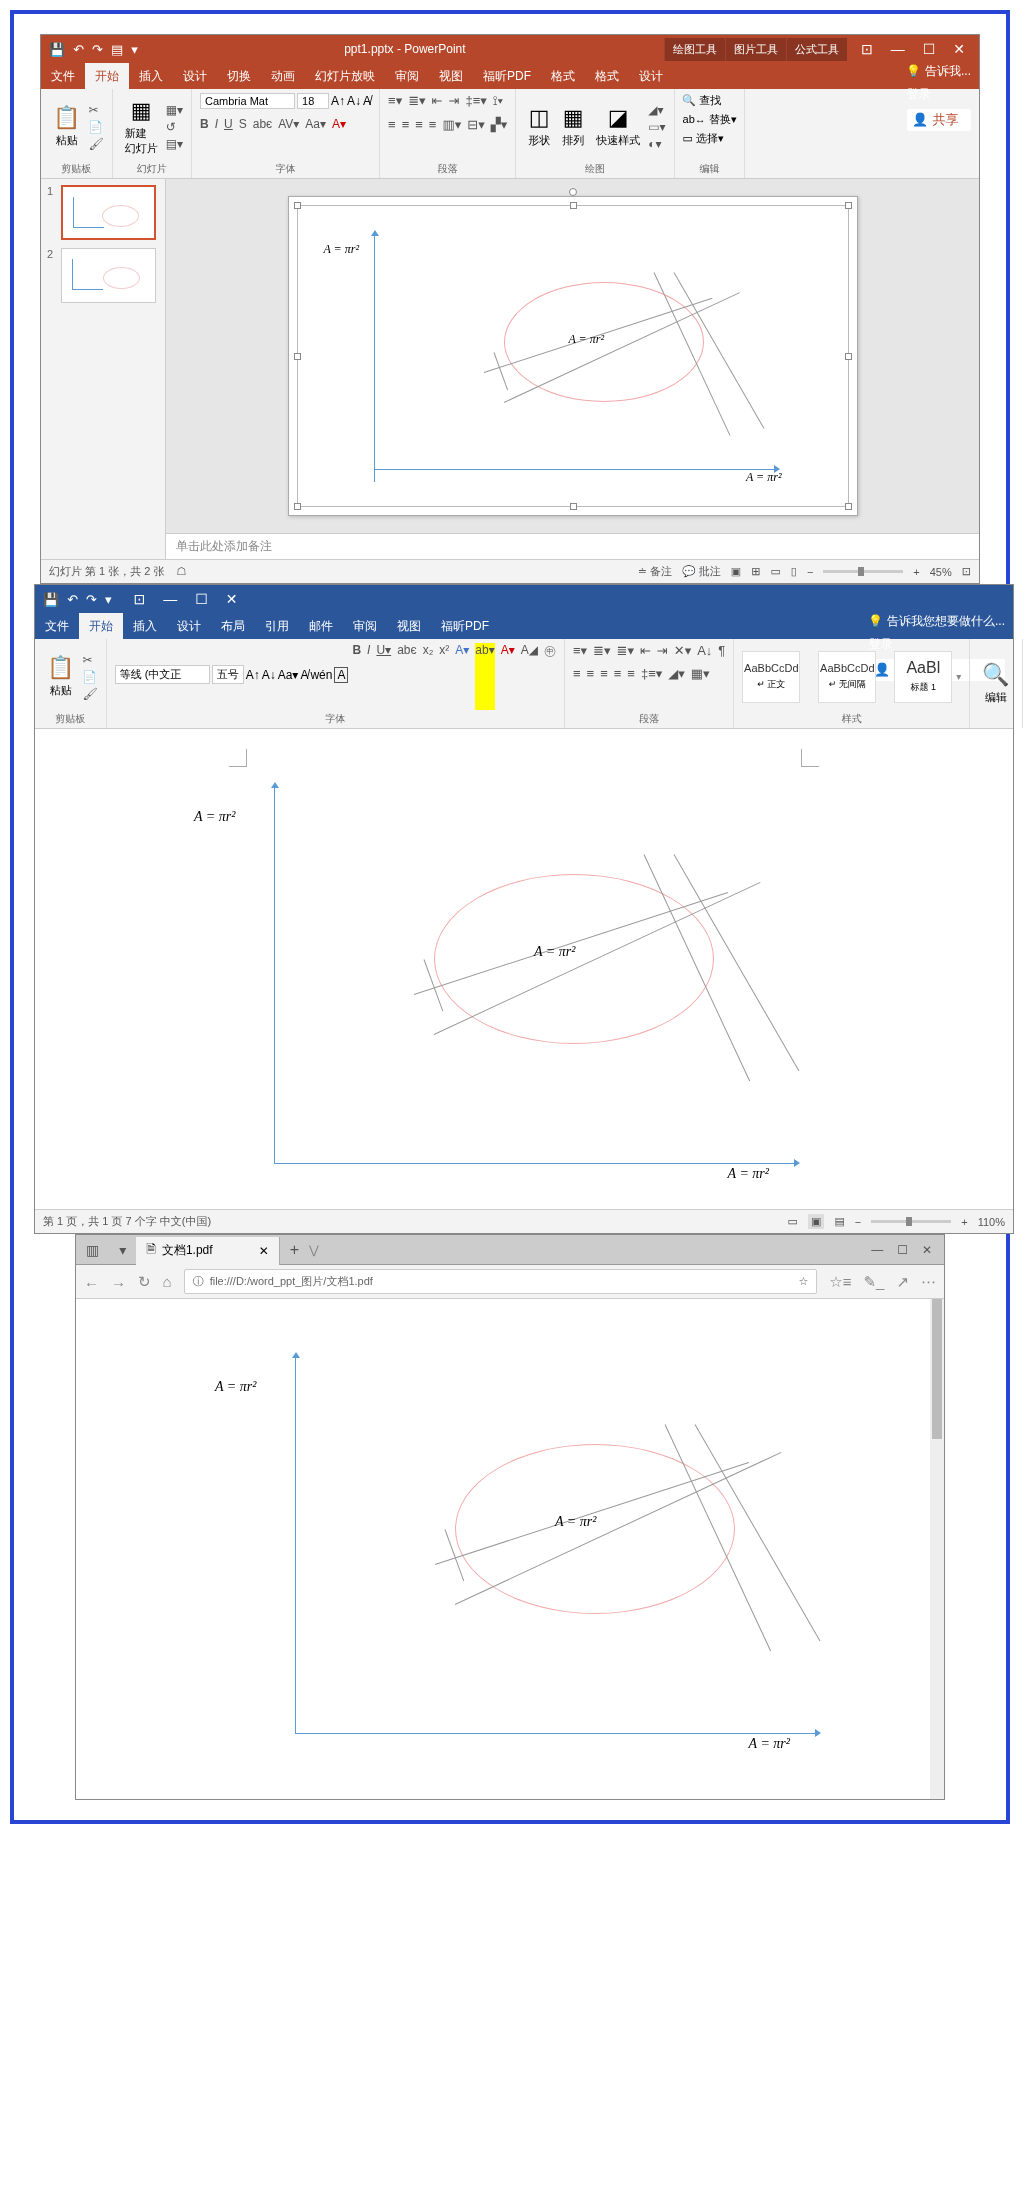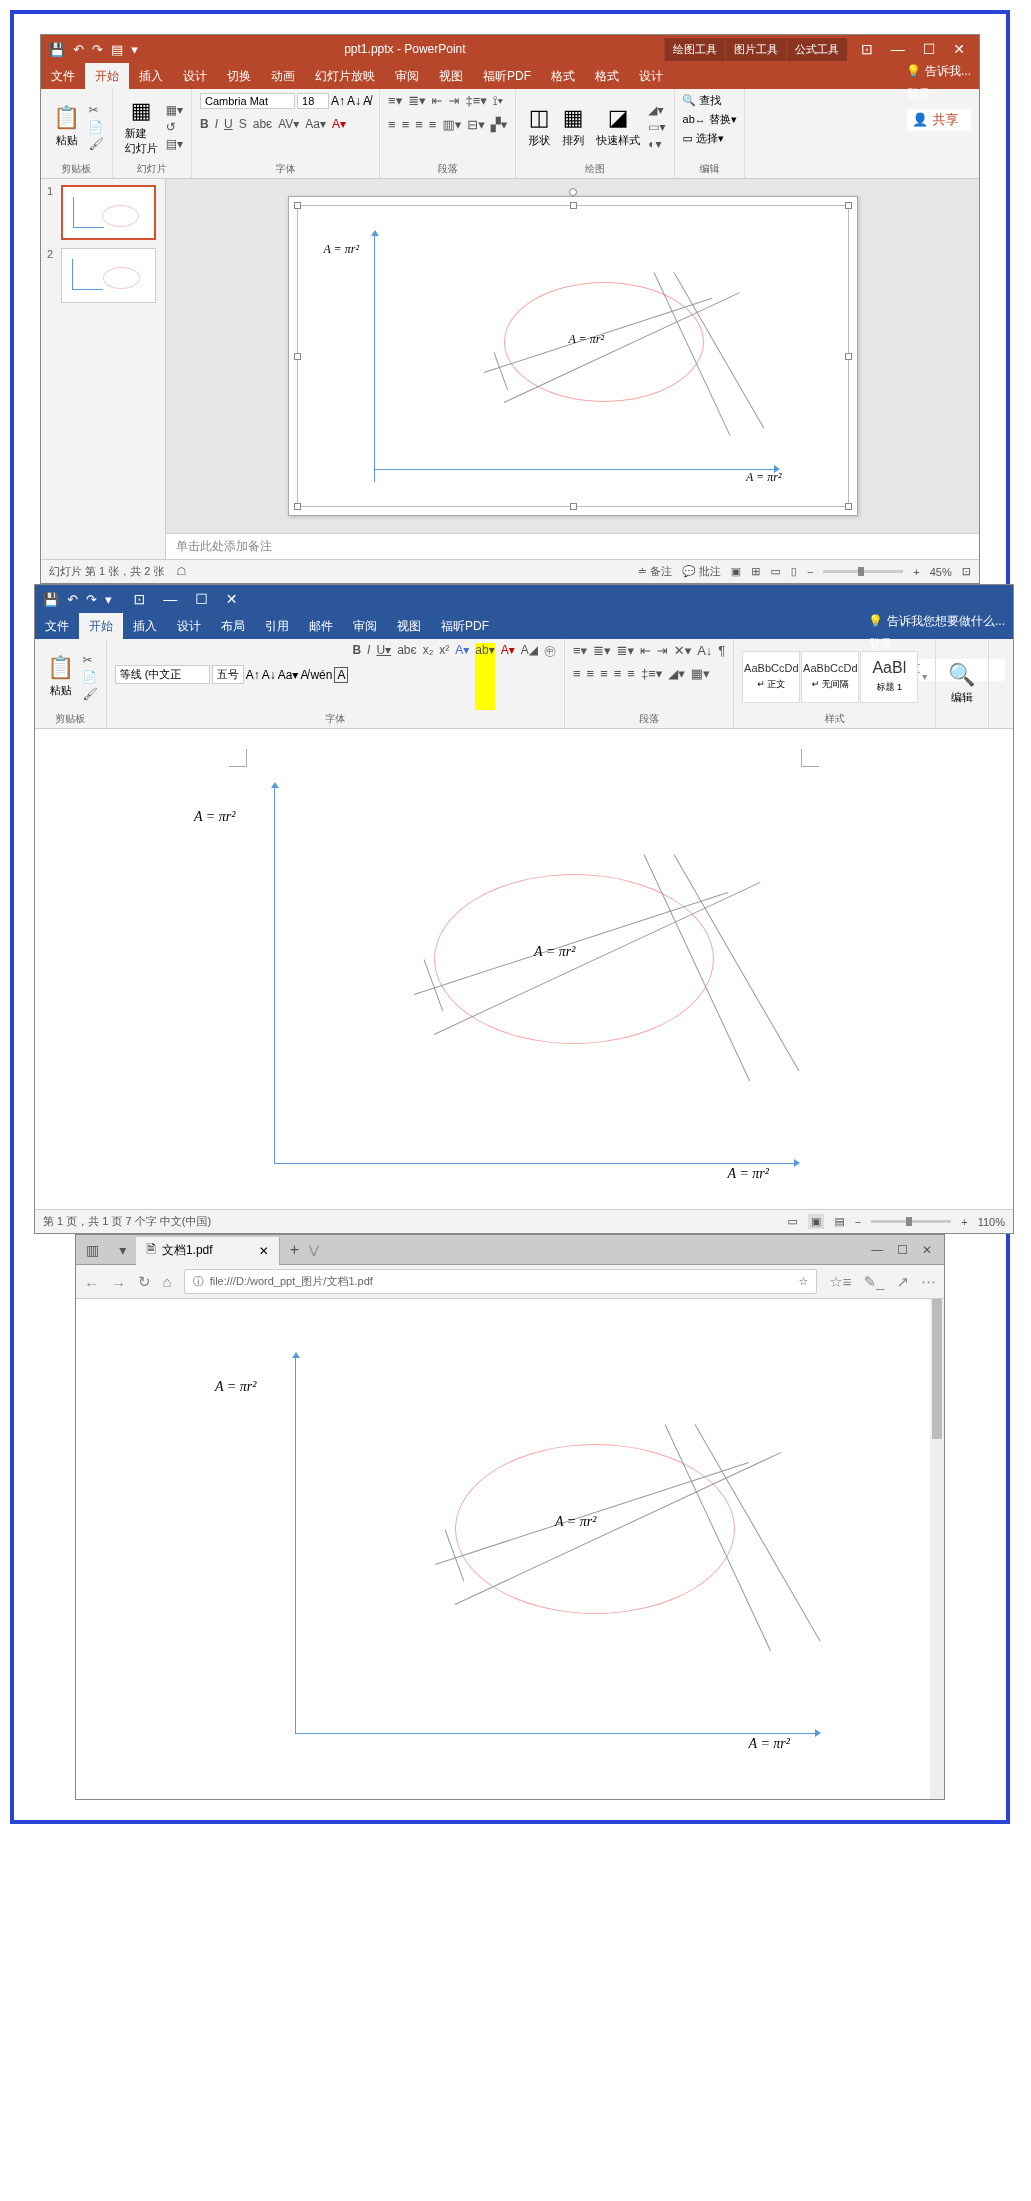--- a/index.html
+++ b/index.html
@@ -77,21 +77,21 @@
 .arrow-head { width: 0; height: 0; border-left: 10px solid transparent; border-right: 10px solid transparent; border-top: 16px solid #000; margin: 0 auto; }
 .flow-text { position: absolute; left: 320px; top: 20px; font-size: 24px; text-align: left; line-height: 1.5; }
 
 
 .word-window { border: 1px solid #888; width: 980px; margin: 0 auto; font-size: 12px; }
 .word-titlebar { background: #2b579a; color: #fff; height: 28px; display: flex; align-items: center; }
 .word-tabs { background: #2b579a; color: #fff; height: 26px; display: flex; align-items: stretch; font-size: 12px; }
 .word-tab { padding: 5px 10px; }
 .word-tab.active { background: #f3f3f3; color: #2b579a; }
 .word-ribbon { background: #f3f3f3; border-bottom: 1px solid #ccc; height: 90px; display: flex; }
-.styles-box { display: flex; gap: 1px; }
+.styles-box { display: flex; gap: 18px; }
 .style-item { border: 1px solid #ddd; background: #fff; width: 58px; height: 52px; display: flex; flex-direction: column; align-items: center; justify-content: center; font-size: 9px; }
 .style-item .prev { font-size: 11px; color: #333; margin-bottom: 4px; }
 .style-item.big .prev { font-size: 16px; }
 .word-canvas { height: 480px; background: #fff; display: flex; justify-content: center; padding: 20px 0; position: relative; }
 .word-page { width: 750px; height: 440px; position: relative; }
 .corner-mark { position: absolute; width: 18px; height: 18px; }
 .cm-tl { top: 0; left: 80px; border-left: 1px solid #aaa; border-top: 1px solid #aaa; transform: rotate(180deg);}
 .cm-tr { top: 0; right: 80px; border-right: 1px solid #aaa; border-top: 1px solid #aaa; transform: rotate(180deg);}
 .word-status { height: 24px; background: #f3f3f3; border-top: 1px solid #ccc; display: flex; align-items: center; padding: 0 8px; font-size: 11px; color: #555; }
 

